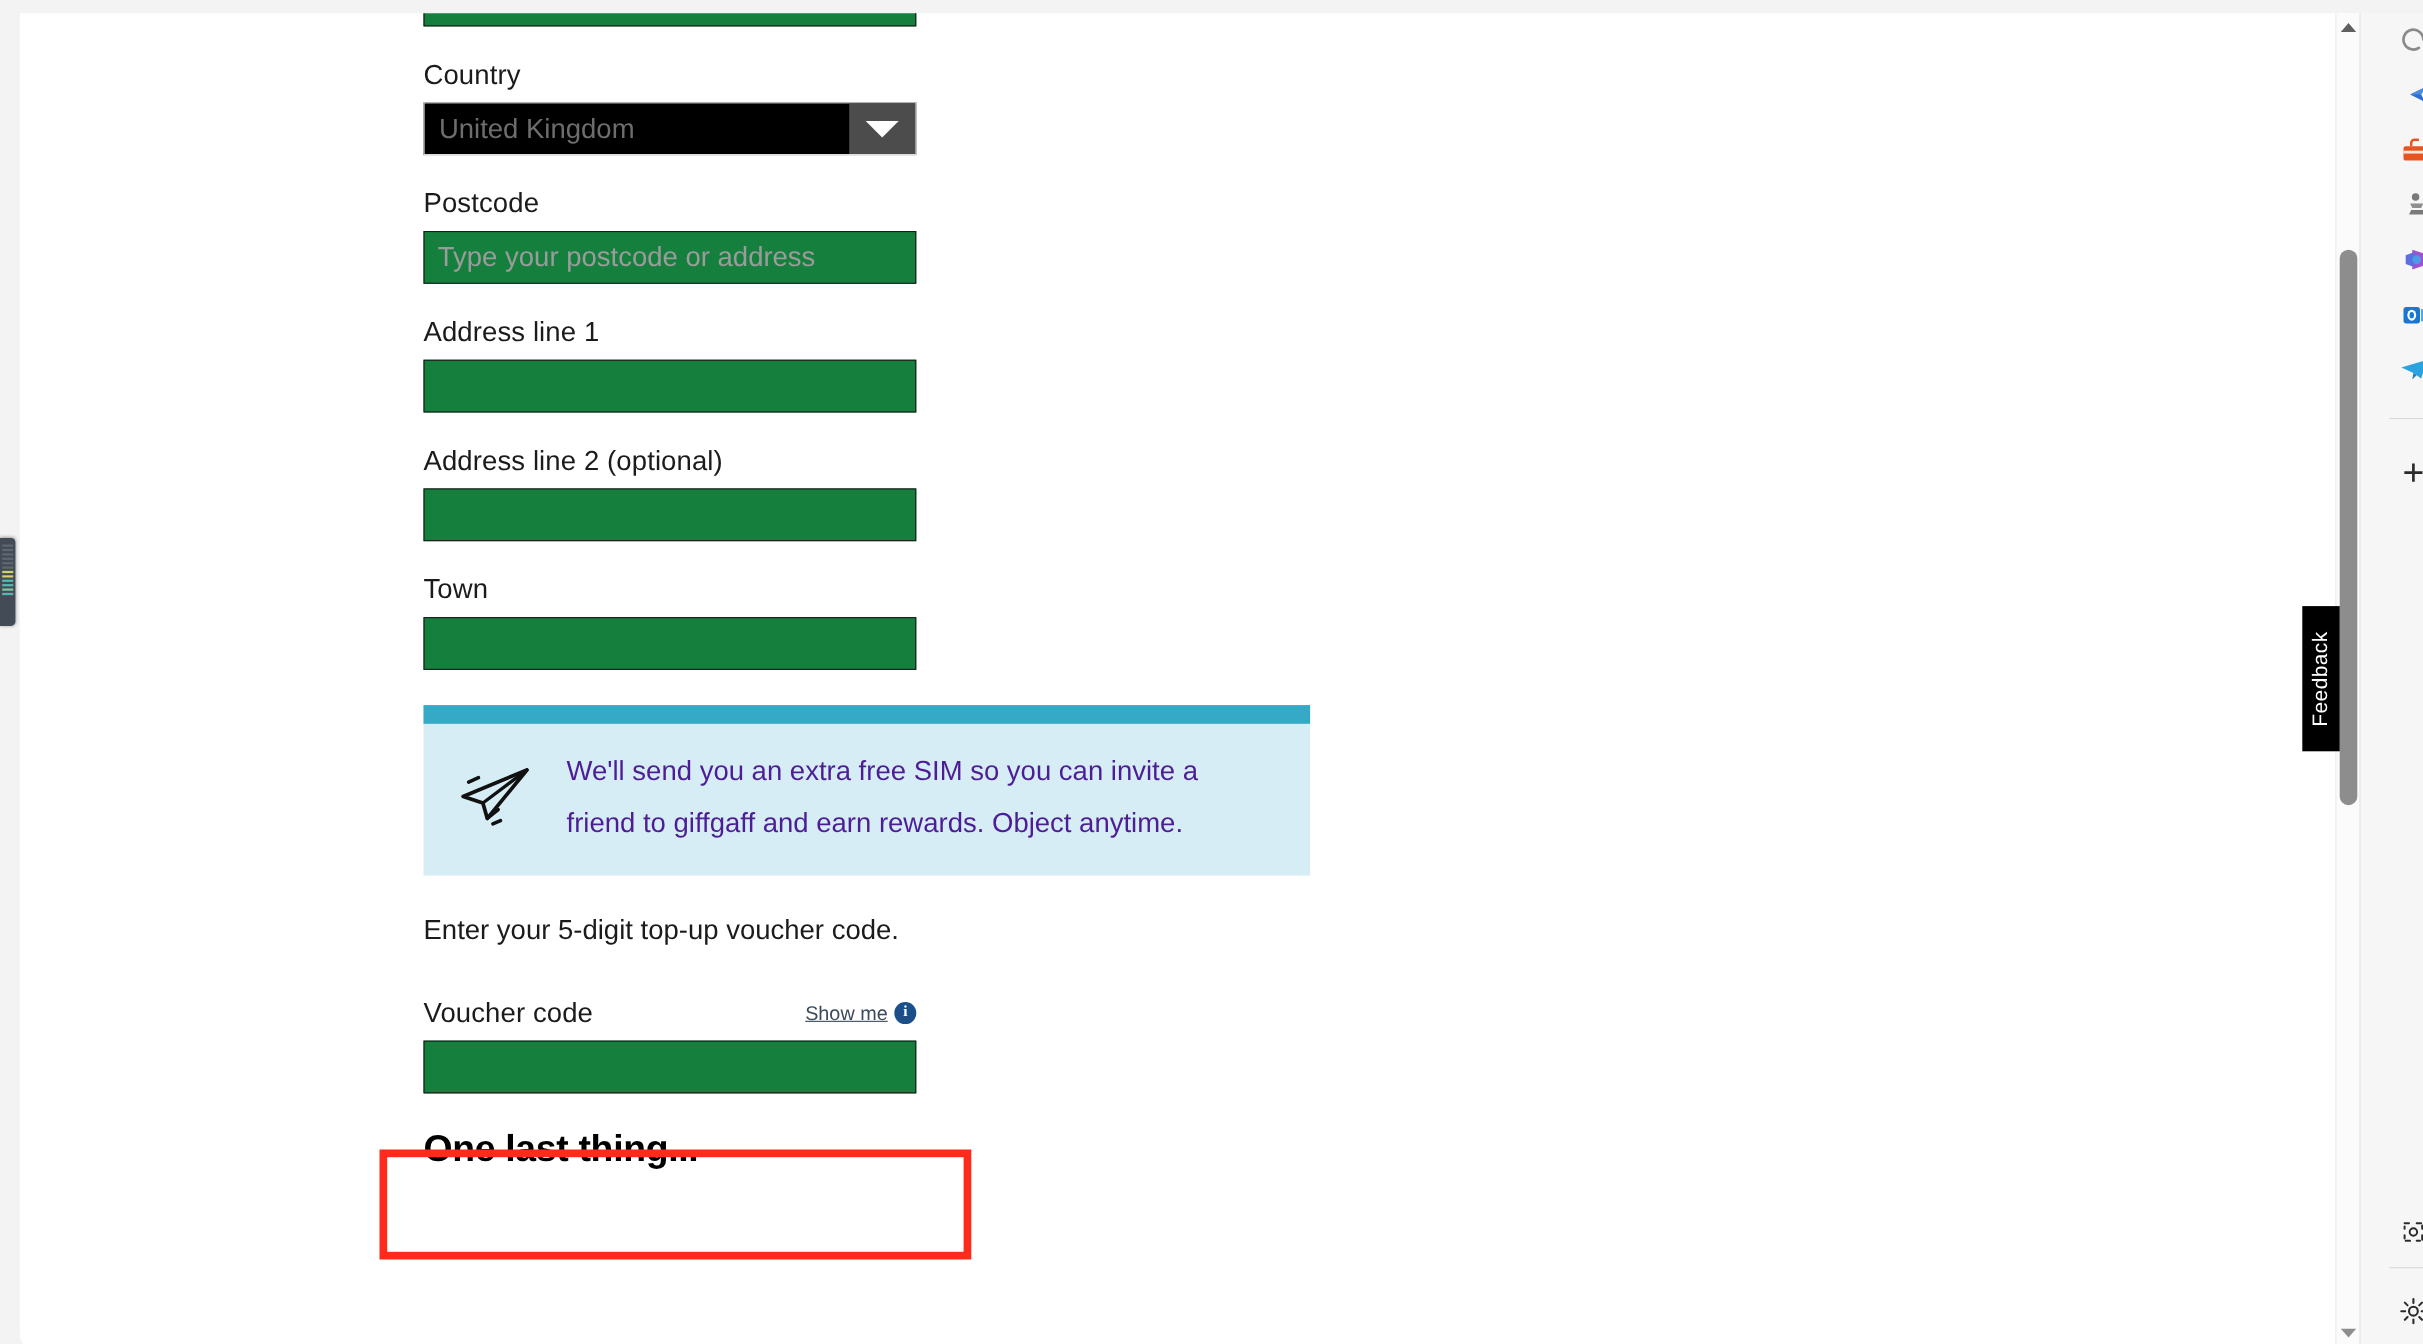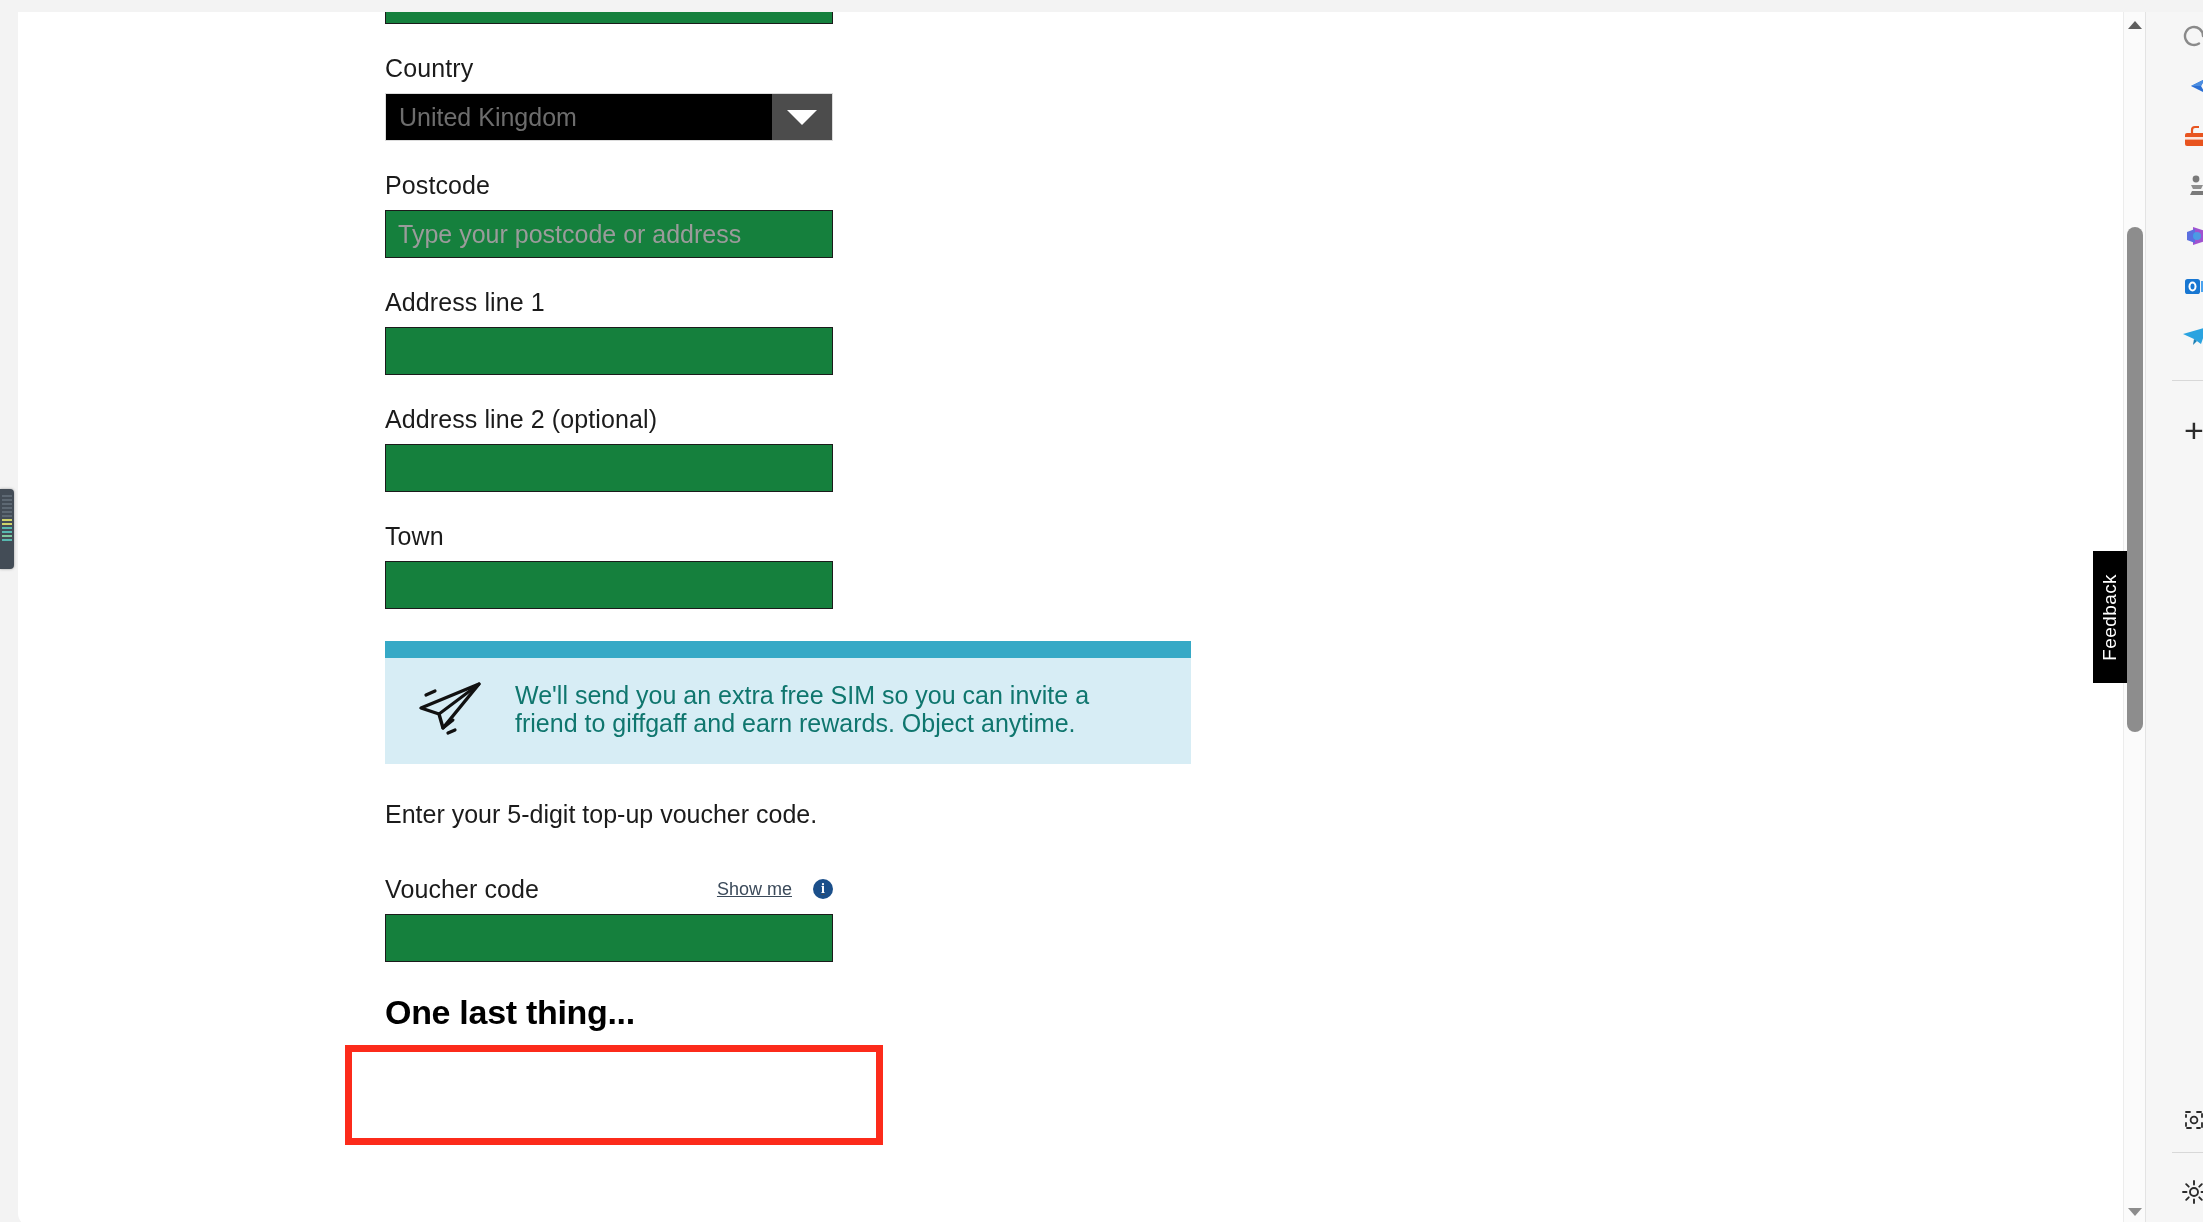--- a/index.html
+++ b/index.html
@@ -115,22 +115,22 @@
     width: 100%;
   }
   .sim-banner-body {
     display: flex;
     align-items: center;
     padding: 20px 28px 24px 28px;
     gap: 26px;
   }
   .sim-banner-text {
     font-size: 25px;
-    line-height: 28px;
-    color: #0f766e;
+    line-height: 47px;
+    color: #4c1d95;
     max-width: 640px;
   }
   .plane-icon { flex: 0 0 auto; width: 76px; height: 62px; }
 
   
   .section-head {
     margin-top: 48px;
     font-size: 34px;
     line-height: 40px;
     font-weight: 700;
@@ -145,21 +145,21 @@
   .voucher-label-row {
     margin-top: 44px;
     width: 448px;
     display: flex;
     align-items: center;
     justify-content: space-between;
   }
   .show-me-link {
     display: flex;
     align-items: center;
-    gap: 21px;
+    gap: 6px;
     font-size: 18px;
     color: #3b4a5a;
     text-decoration: underline;
     cursor: pointer;
     white-space: nowrap;
   }
   .info-icon {
     width: 20px; height: 20px;
     border-radius: 50%;
     background: #1b4f8a;

